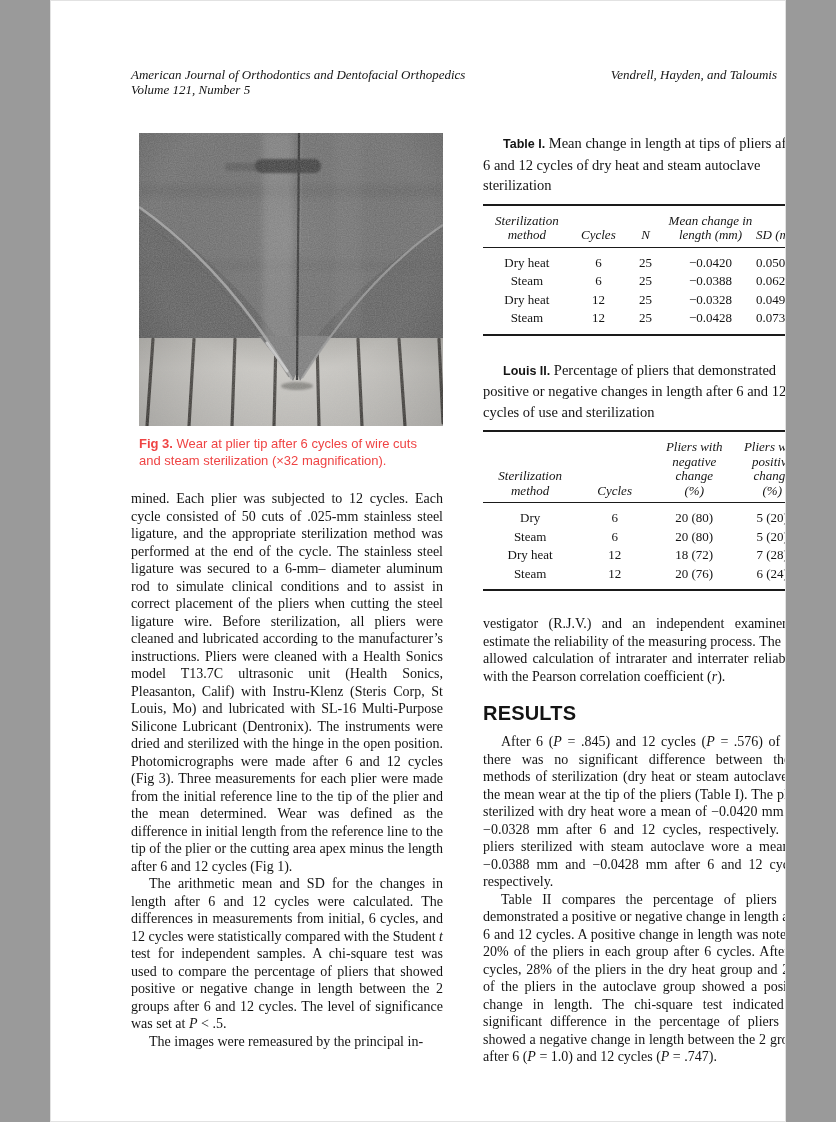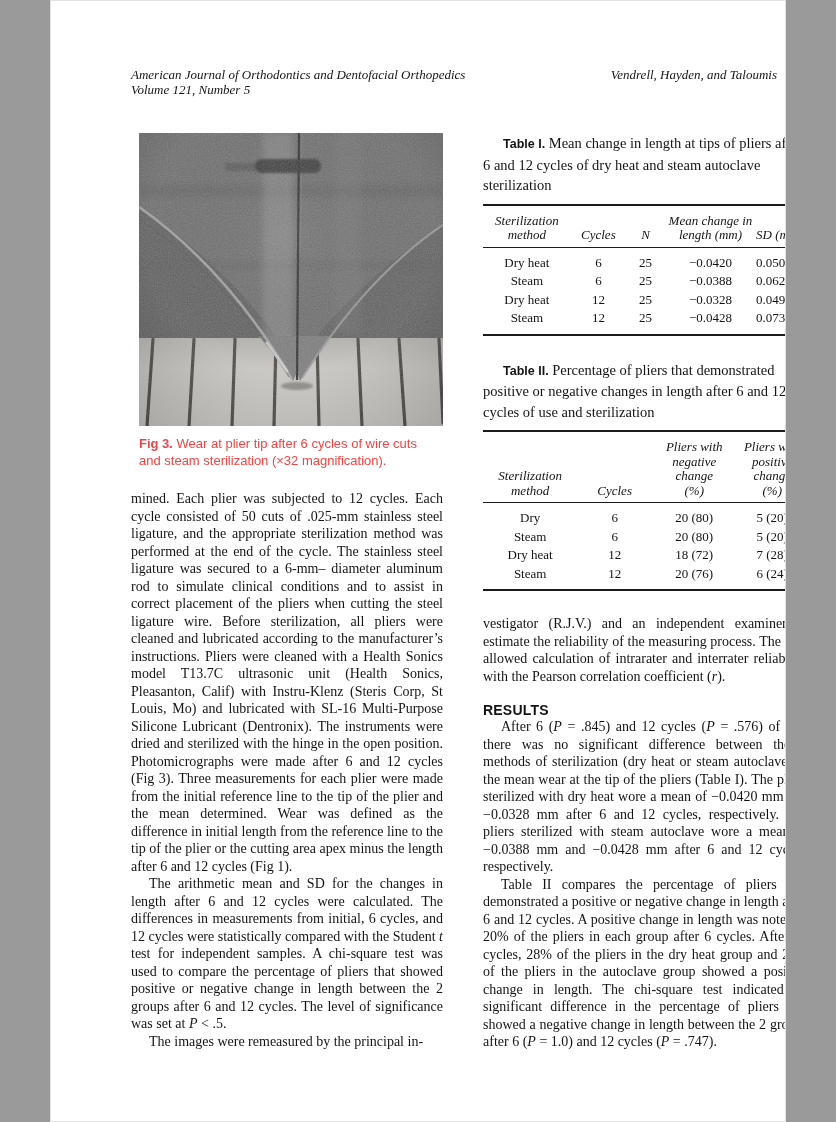--- a/index.html
+++ b/index.html
@@ -61,22 +61,22 @@
     border-bottom:1.5px solid #1a1a1a;
   }
   table.data td{padding:1px 0;line-height:16.5px;vertical-align:top;}
   table.data tbody tr:first-child td{padding-top:7px;}
   table.data tbody tr:last-child td{padding-bottom:7px;}
   .al{text-align:center;} .ac{text-align:center;} .ar{text-align:left;}
   .tbl-block{margin-bottom:24px;}
   
   .section-heading{
     font-family:"Liberation Sans", sans-serif;
-    font-weight:bold;font-size:14px;letter-spacing:.2px;
-    margin:17px 0 0 0;
+    font-weight:bold;font-size:20px;letter-spacing:.2px;
+    margin:17px 0 8px 0;
   }
   .rc-body{margin-top:17px;}
 </style>
 </head>
 <body>
 
 <div class="page">
   <div class="content">
 
     <div class="runhead">
@@ -227,21 +227,21 @@
                 <td class="ac">12</td>
                 <td class="ac">25</td>
                 <td class="ac">−0.0428</td>
                 <td class="ar">0.0737</td>
               </tr>
             </tbody>
           </table>
         </div>
 
         <div class="tbl-block">
-          <p class="tbl-caption"><span class="run-tl">Table II.</span><span> Percentage of pliers that demonstrated positive or negative changes in length after 6 and 12 cycles of use and sterilization</span></p>
+          <p class="tbl-caption"><span class="run-tl">Louis II.</span><span> Percentage of pliers that demonstrated positive or negative changes in length after 6 and 12 cycles of use and sterilization</span></p>
           <table class="data">
             <colgroup>
               <col style="width:29%">
                 <col style="width:23%">
                 <col style="width:26%">
                 <col style="width:22%">
             </colgroup>
             <thead>
               <tr>
                 <th class="al">Sterilization

